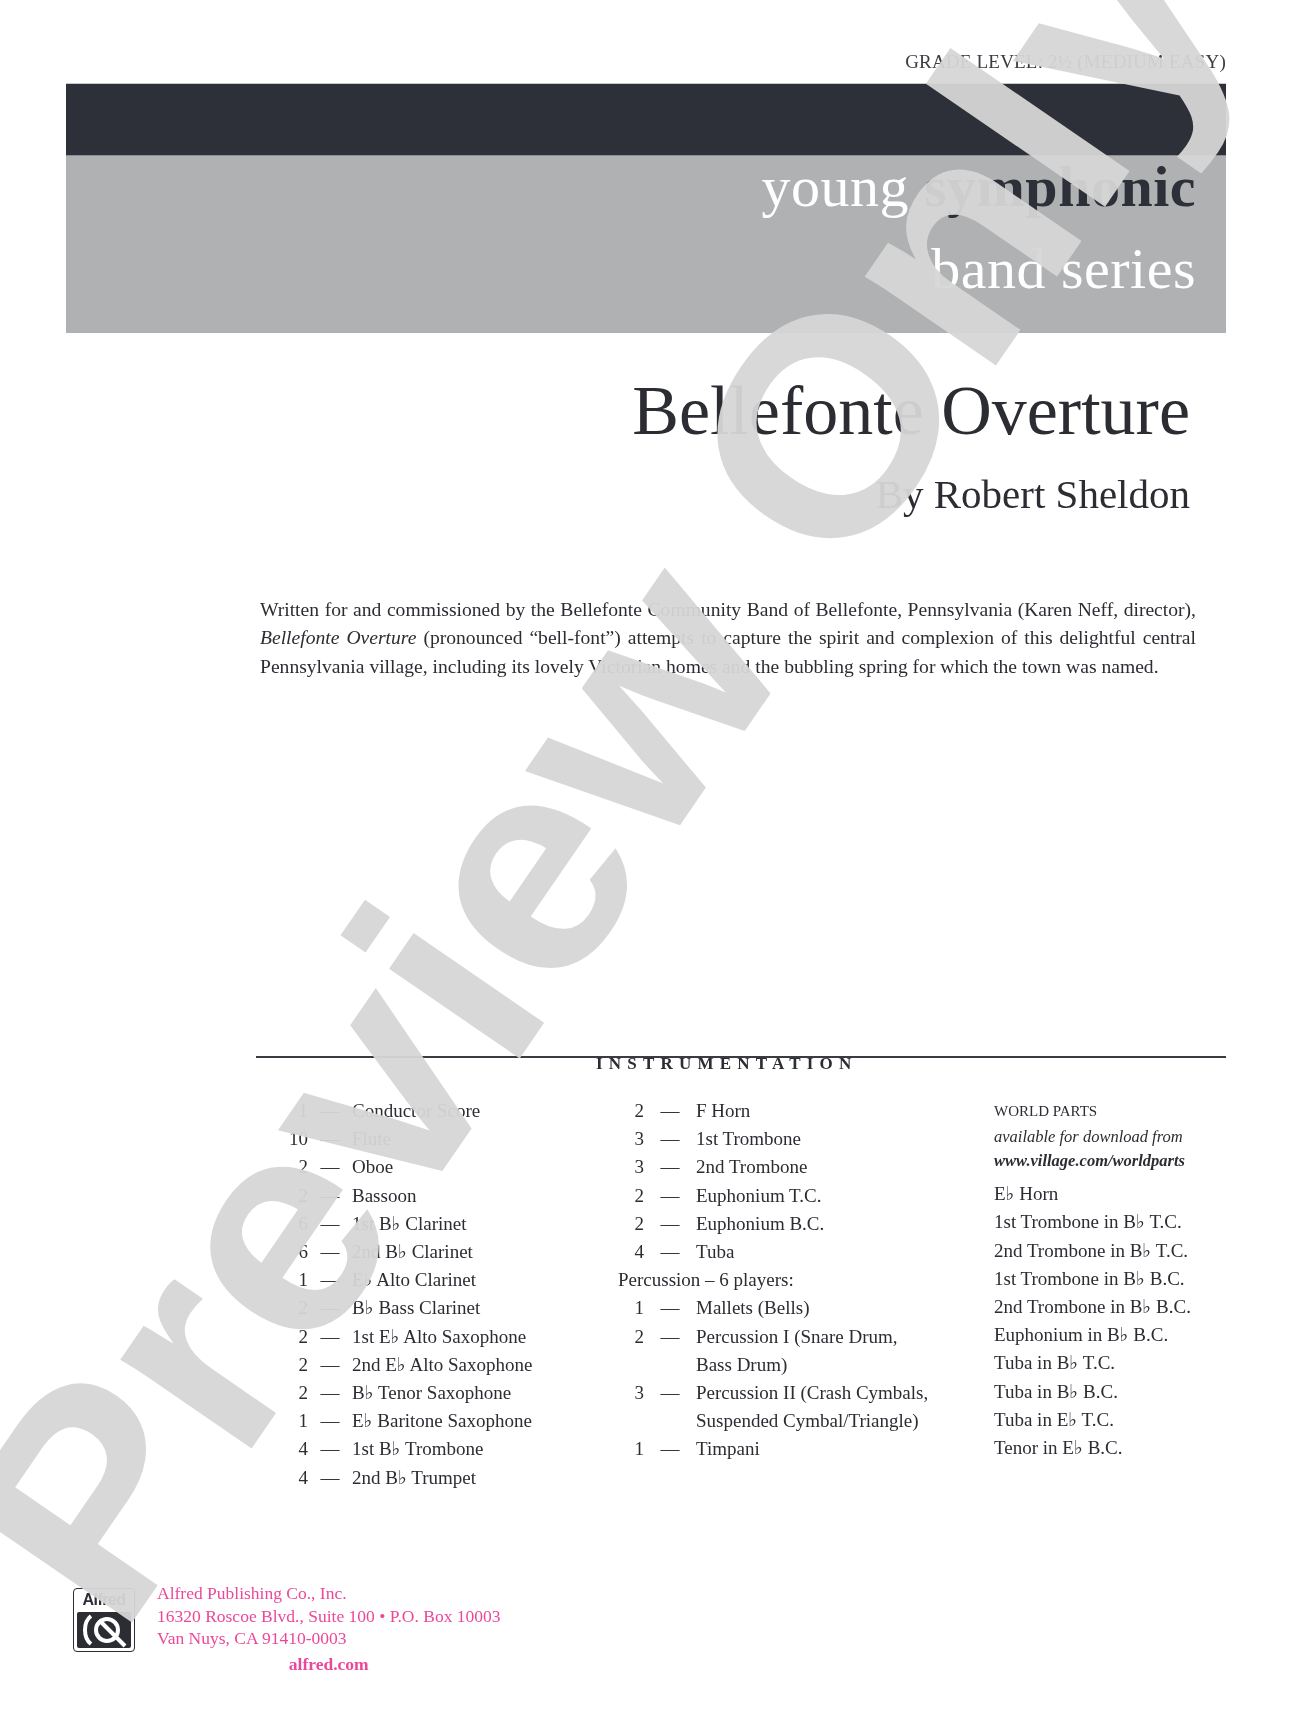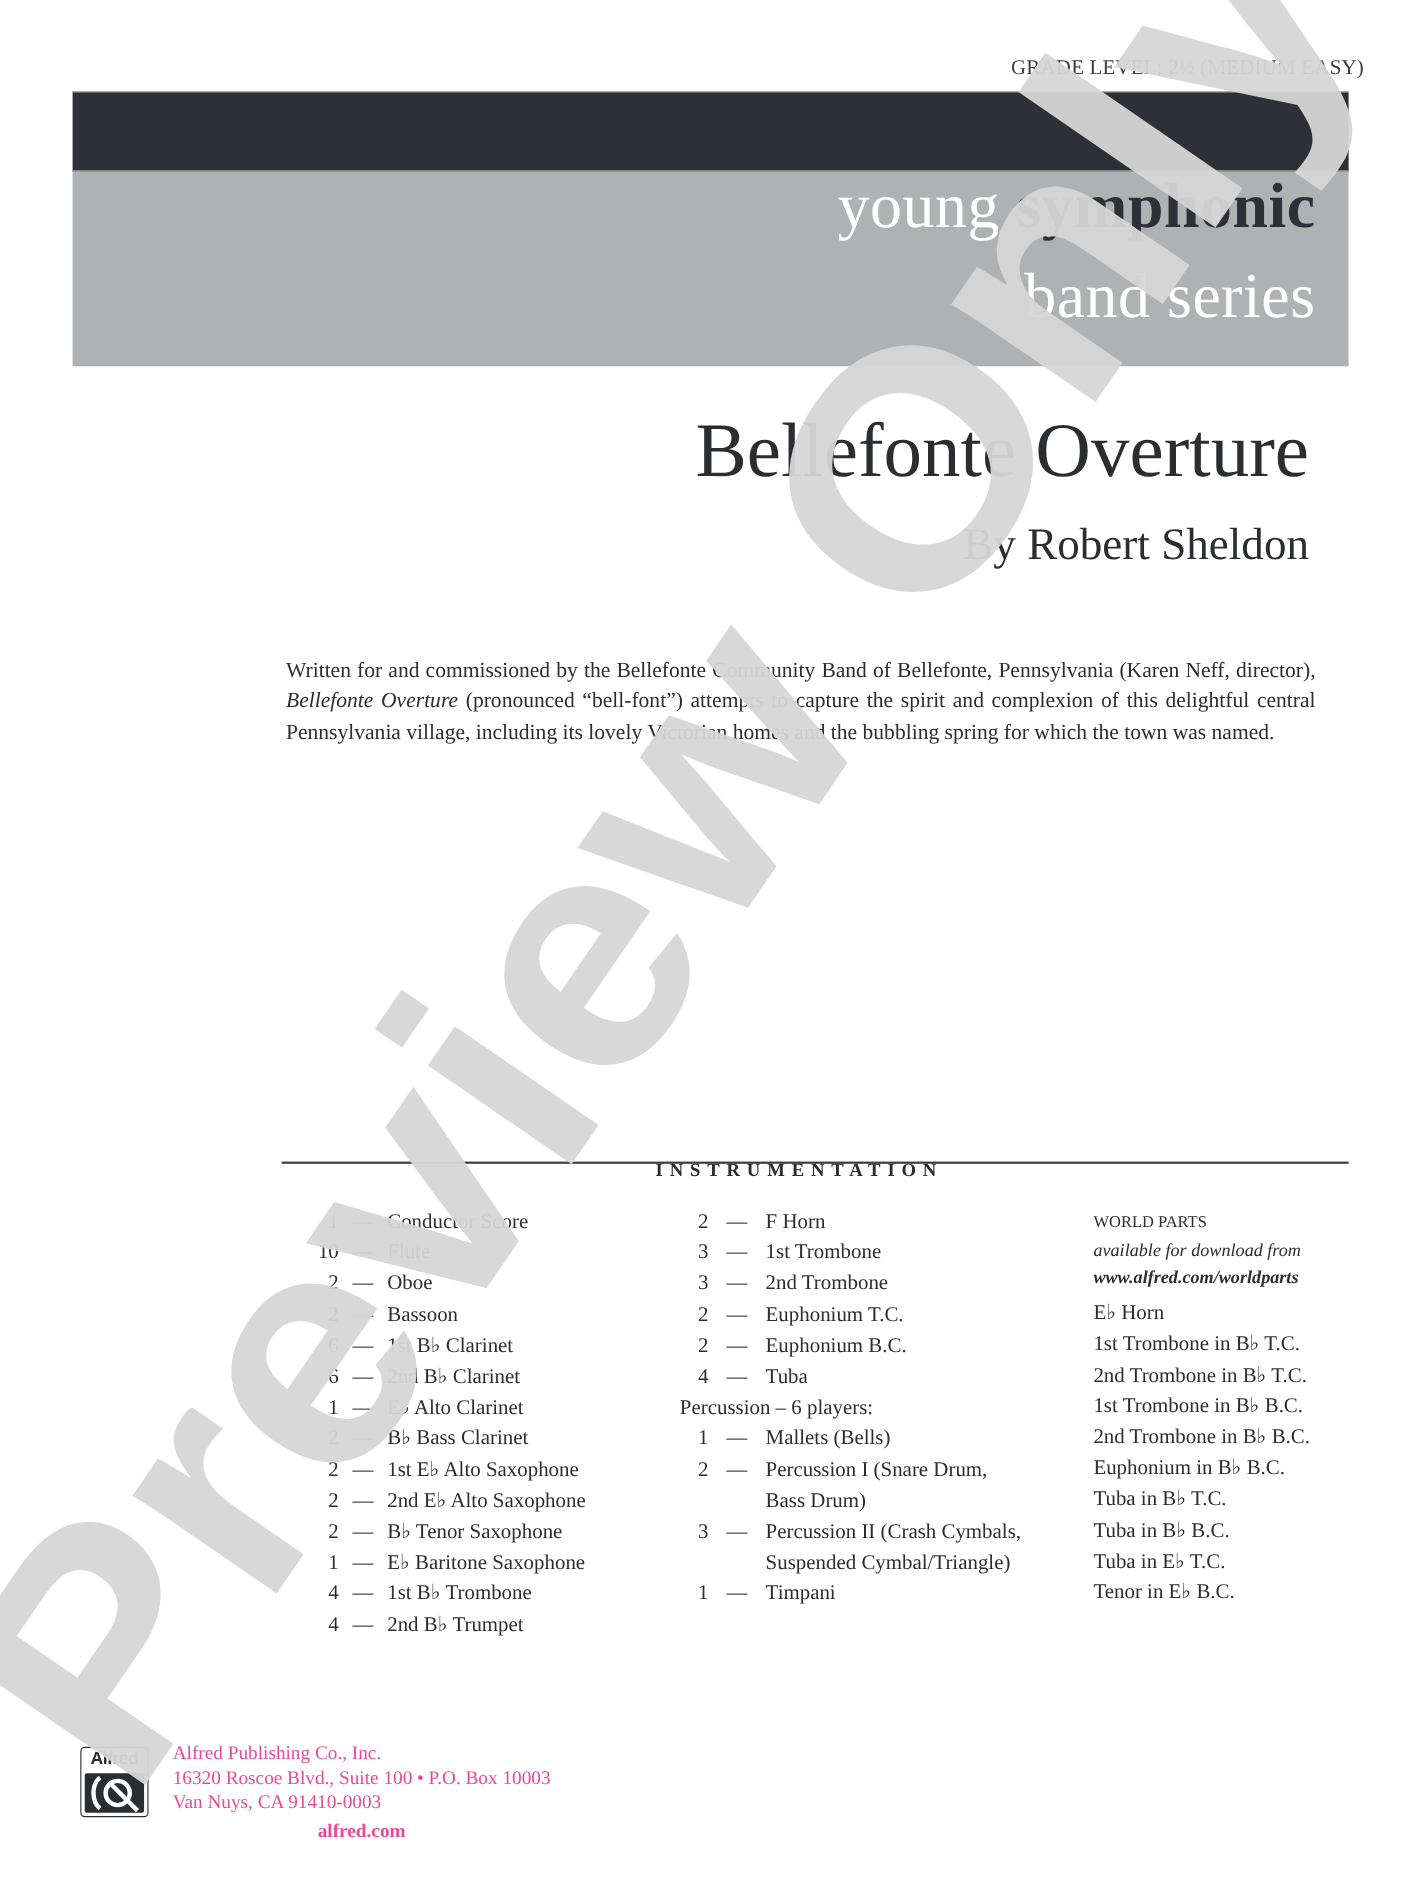--- a/index.html
+++ b/index.html
@@ -3,21 +3,21 @@
 <meta charset="utf-8">
 <style>
   html, body { margin: 0; padding: 0; }
   body {
     width: 1296px; height: 1728px; position: relative; overflow: hidden;
     background: #ffffff; color: #2b2d33;
     font-family: "Liberation Serif", "DejaVu Serif", serif;
   }
   .abs { position: absolute; }
 
-  .grade { right: 56px; top: 51px; font-size: 19px; color: #3a3c42; letter-spacing: 0.2px; white-space: nowrap; margin-left: 40px; }
+  .grade { right: 70px; top: 51px; font-size: 19px; color: #3a3c42; letter-spacing: 0.2px; white-space: nowrap; margin-left: 40px; }
 
   .band-dark { left: 66px; top: 83px; width: 1160px; height: 72px; background: #2d3038; border-top: 1px solid #c8c8c8; }
   .band-gray { left: 66px; top: 155px; width: 1160px; height: 177px; background: #b0b1b3; border-top: 1px solid #8c8d90; }
 
   .series-line1 { right: 100px; top: 158px; font-size: 58px; color: #ffffff; white-space: nowrap; line-height: 1; letter-spacing: 0.5px; }
   .series-line1 .bold { color: #2d3038; font-weight: bold; font-family: Liberation Serif, serif; }
   .series-line2 { right: 100px; top: 240px; font-size: 58px; color: #ffffff; white-space: nowrap; line-height: 1; letter-spacing: 0.5px; }
 
   .title { right: 106px; top: 376px; font-size: 70px; color: #2b2d33; white-space: nowrap; line-height: 1; }
   .author { right: 106px; top: 474px; font-size: 41px; color: #2b2d33; white-space: nowrap; line-height: 1; }
@@ -198,21 +198,21 @@
     <div class="row">
       <span class="cnt">1</span>
       <span class="dash">—</span>
       <span>Timpani</span>
     </div>
   </div>
 
 <div class="abs col col3">
   <div class="wp-title">WORLD PARTS</div>
   <div class="wp-avail">available for download from</div>
-  <div class="wp-url">www.alfred.com/worldparts</div>
+  <div class="wp-url">www.village.com/worldparts</div>
   <div id="wp-items">
       <div class="wp-item">E♭ Horn</div>
       <div class="wp-item">1st Trombone in B♭ T.C.</div>
       <div class="wp-item">2nd Trombone in B♭ T.C.</div>
       <div class="wp-item">1st Trombone in B♭ B.C.</div>
       <div class="wp-item">2nd Trombone in B♭ B.C.</div>
       <div class="wp-item">Euphonium in B♭ B.C.</div>
       <div class="wp-item">Tuba in B♭ T.C.</div>
       <div class="wp-item">Tuba in B♭ B.C.</div>
       <div class="wp-item">Tuba in E♭ T.C.</div>

